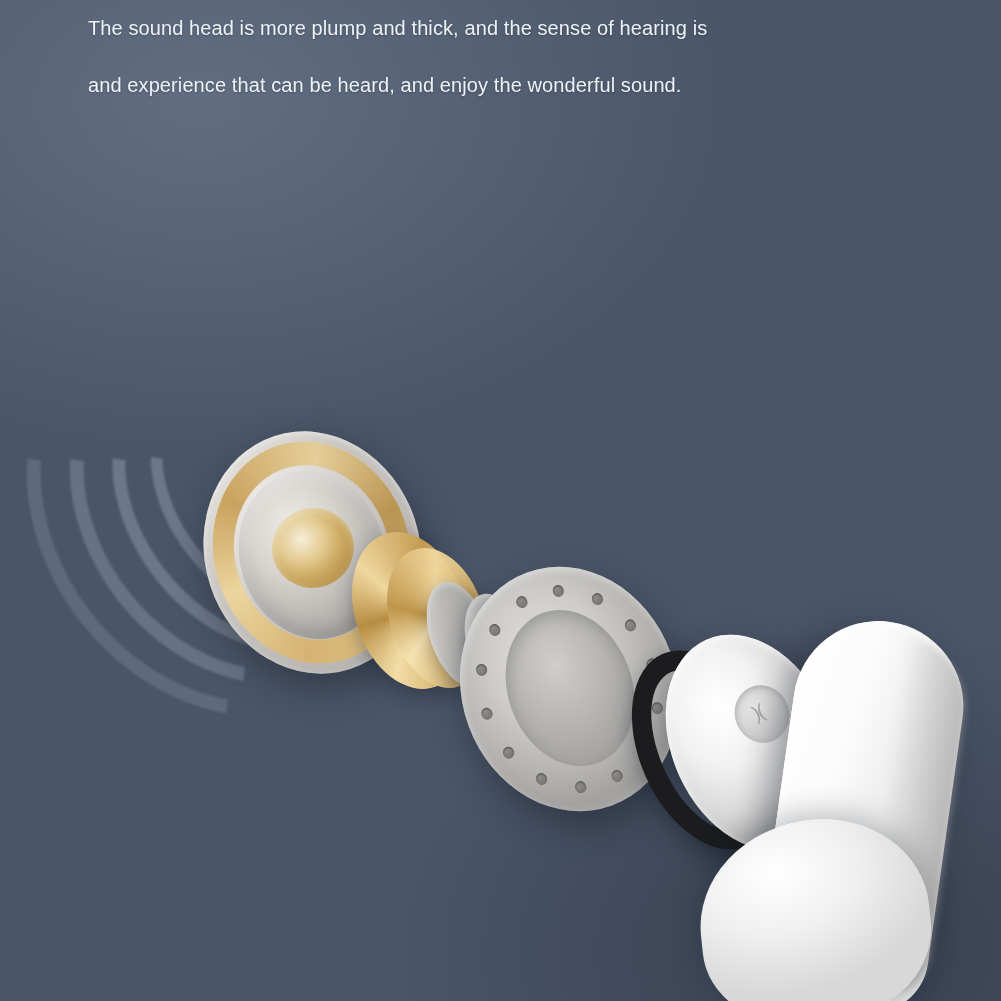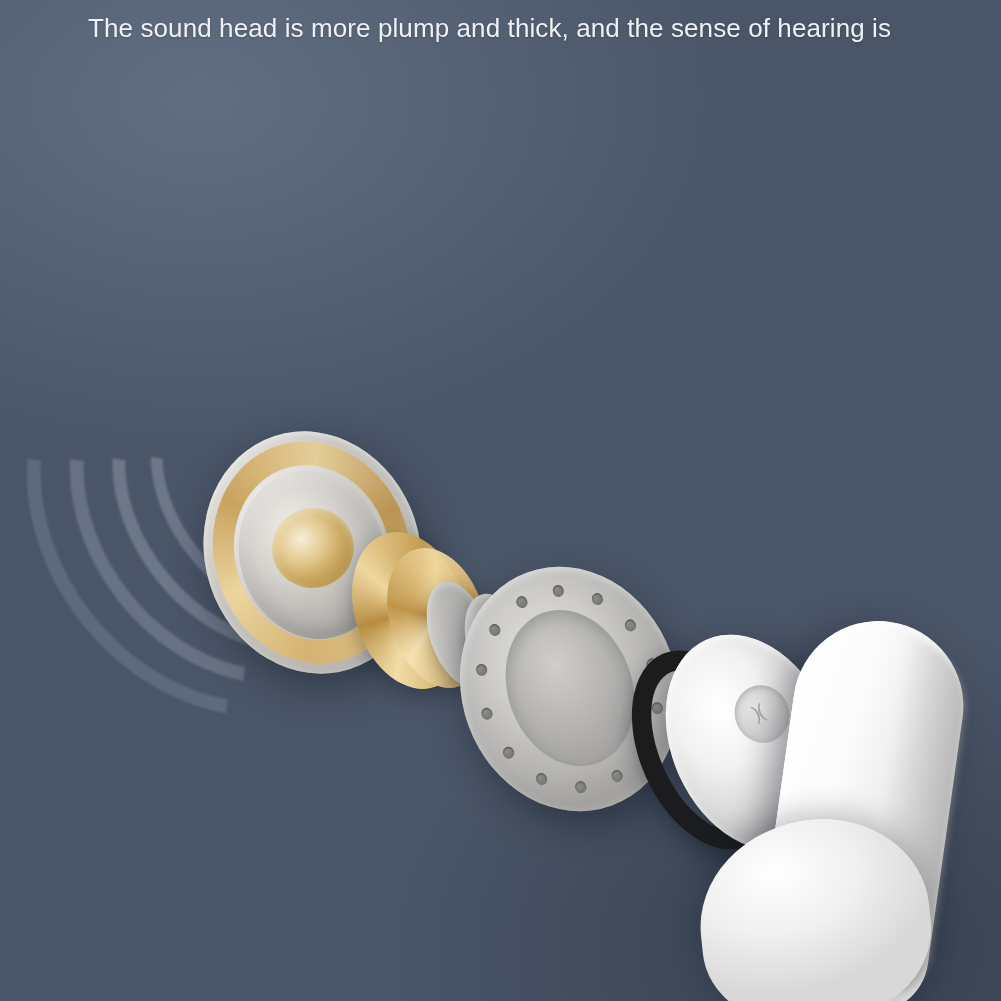--- a/index.html
+++ b/index.html
@@ -32,21 +32,21 @@
       radial-gradient(ellipse 90% 60% at 20% 10%, rgba(140,155,175,0.35) 0%, rgba(140,155,175,0) 60%),
       radial-gradient(ellipse 70% 50% at 85% 95%, rgba(30,38,50,0.45) 0%, rgba(30,38,50,0) 65%);
   }
   
   .caption {
     position: absolute;
     left: 88px;
     top: 0px;
     width: 830px;
     color: #eef1f5;
-    font-size: 26px;
+    font-size: 20px;
     line-height: 57px;
     letter-spacing: 0.1px;
     font-weight: 400;
     text-shadow: 0 1px 2px rgba(20,26,36,0.25);
   }
   .caption p {
     margin: 0;
   }
   
   .waves {
@@ -254,20 +254,21 @@
 </style>
 </head>
 <body>
 
 <div class="canvas">
   <div class="bg"></div>
   <div class="bg2"></div>
 
   <div class="caption">
     <p>The sound head is more plump and thick, and the sense of hearing is</p>
+    <p>and experience that can be heard, and enjoy the wonderful sound.</p>
   </div>
 
   <div class="waves">
     <div class="wave w1"></div>
     <div class="wave w2"></div>
     <div class="wave w3"></div>
     <div class="wave w4"></div>
   </div>
 
   <div class="assembly">

